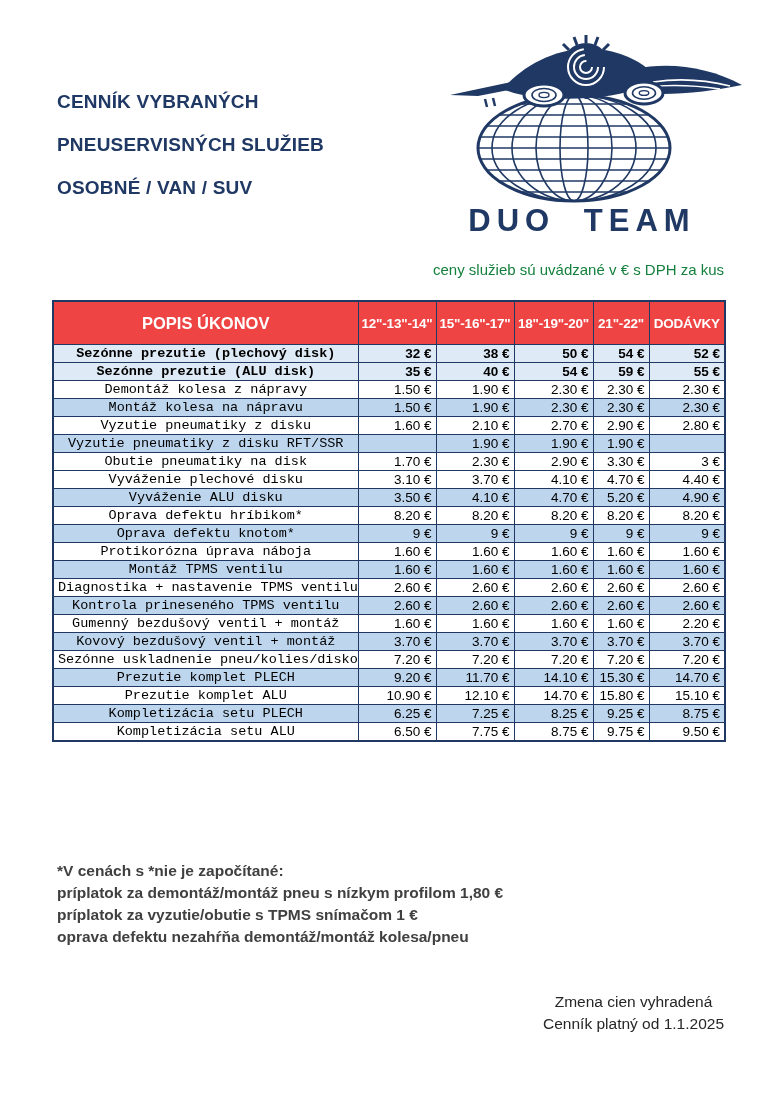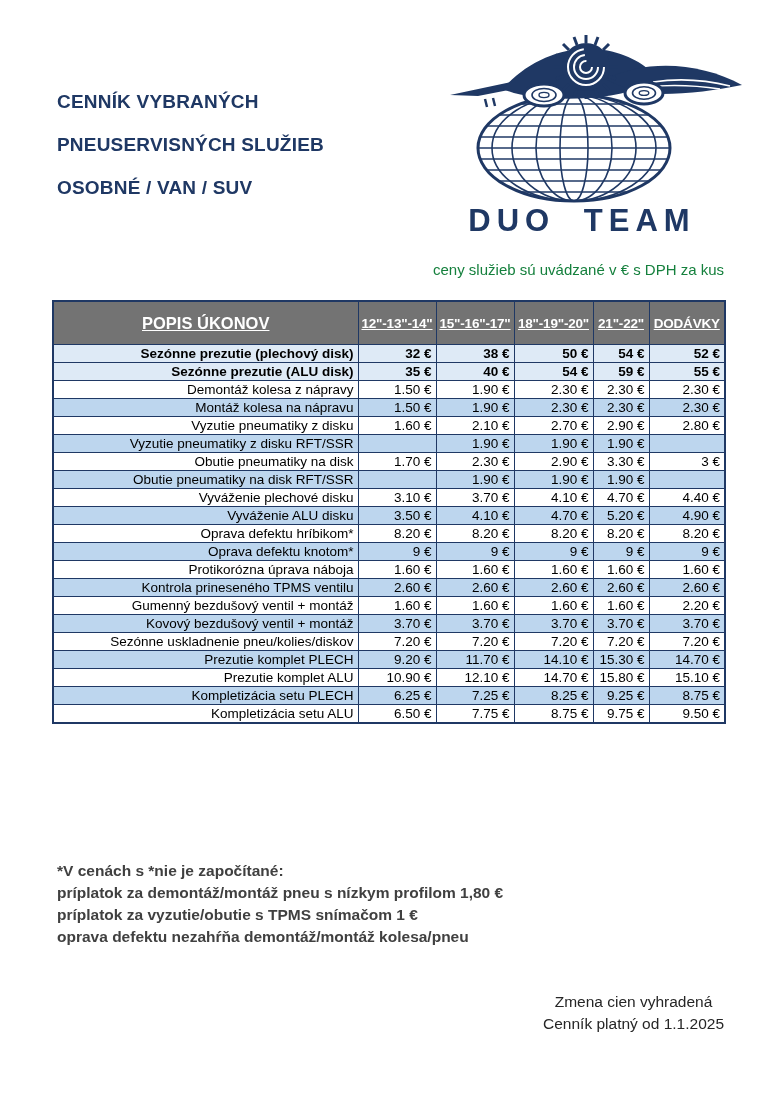--- a/index.html
+++ b/index.html
@@ -16,26 +16,26 @@
   
   .logo{position:absolute;left:448px;top:33px;width:300px;height:205px;}
 
   
   .vat-note{position:absolute;right:52px;top:261px;font-size:15px;color:#15803d;}
 
   
   .price-table{position:absolute;left:52px;top:300px;width:672px;
     border-collapse:collapse;table-layout:fixed;border:2px solid #1F3864;}
   .price-table th,.price-table td{border:1px solid #1F3864;overflow:hidden;white-space:nowrap;}
-  .price-table thead th{background:#737373;color:#ffffff;font-weight:bold;height:40px;
-    vertical-align:middle;text-decoration:underline;}
+  .price-table thead th{background:#ef4444;color:#ffffff;font-weight:bold;height:40px;
+    vertical-align:middle;}
   .price-table thead th.first{font-size:16.5px;}
   .price-table thead th.size{font-size:13.5px;letter-spacing:-0.2px;}
   .price-table tbody td{height:17px;font-size:13.5px;line-height:17px;padding:0 4px;vertical-align:middle;}
-  .price-table tbody td.lbl{text-align:right;}
+  .price-table tbody td.lbl{text-align:center;font-family:Liberation Mono, monospace;}
   .price-table tbody td.val{text-align:right;}
   tr.row-highlight td{background:#DEEAF6;font-weight:bold;}
   tr.row-band td{background:#BDD6EE;}
   tr.row-white td{background:#ffffff;}
 
   
   .notes{position:absolute;left:57px;top:860px;color:#404040;font-weight:bold;
          font-size:15.5px;line-height:22px;}
 
   
@@ -200,28 +200,20 @@
           <td class="val"></td>
         </tr>
         <tr class="row-white">
           <td class="lbl">Obutie pneumatiky na disk</td>
           <td class="val">1.70 €</td>
           <td class="val">2.30 €</td>
           <td class="val">2.90 €</td>
           <td class="val">3.30 €</td>
           <td class="val">3 €</td>
         </tr>
-        <tr class="row-band">
-          <td class="lbl">Obutie pneumatiky na disk RFT/SSR</td>
-          <td class="val"></td>
-          <td class="val">1.90 €</td>
-          <td class="val">1.90 €</td>
-          <td class="val">1.90 €</td>
-          <td class="val"></td>
-        </tr>
         <tr class="row-white">
           <td class="lbl">Vyváženie plechové disku</td>
           <td class="val">3.10 €</td>
           <td class="val">3.70 €</td>
           <td class="val">4.10 €</td>
           <td class="val">4.70 €</td>
           <td class="val">4.40 €</td>
         </tr>
         <tr class="row-band">
           <td class="lbl">Vyváženie ALU disku</td>
@@ -249,20 +241,36 @@
         </tr>
         <tr class="row-white">
           <td class="lbl">Protikorózna úprava náboja</td>
           <td class="val">1.60 €</td>
           <td class="val">1.60 €</td>
           <td class="val">1.60 €</td>
           <td class="val">1.60 €</td>
           <td class="val">1.60 €</td>
         </tr>
         <tr class="row-band">
+          <td class="lbl">Montáž TPMS ventilu</td>
+          <td class="val">1.60 €</td>
+          <td class="val">1.60 €</td>
+          <td class="val">1.60 €</td>
+          <td class="val">1.60 €</td>
+          <td class="val">1.60 €</td>
+        </tr>
+        <tr class="row-white">
+          <td class="lbl">Diagnostika + nastavenie TPMS ventilu</td>
+          <td class="val">2.60 €</td>
+          <td class="val">2.60 €</td>
+          <td class="val">2.60 €</td>
+          <td class="val">2.60 €</td>
+          <td class="val">2.60 €</td>
+        </tr>
+        <tr class="row-band">
           <td class="lbl">Kontrola prineseného TPMS ventilu</td>
           <td class="val">2.60 €</td>
           <td class="val">2.60 €</td>
           <td class="val">2.60 €</td>
           <td class="val">2.60 €</td>
           <td class="val">2.60 €</td>
         </tr>
         <tr class="row-white">
           <td class="lbl">Gumenný bezdušový ventil + montáž</td>
           <td class="val">1.60 €</td>

